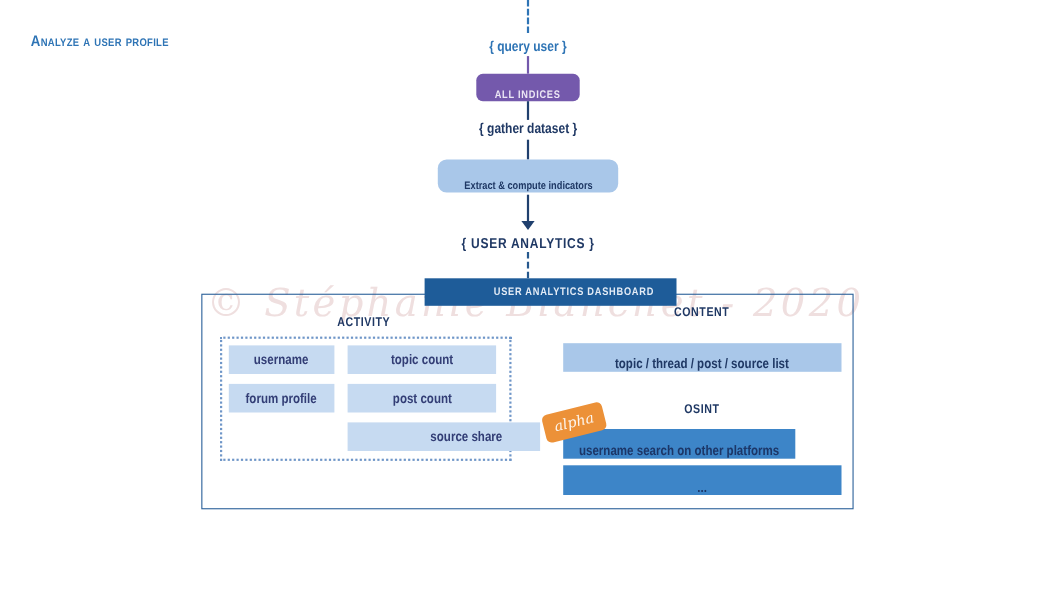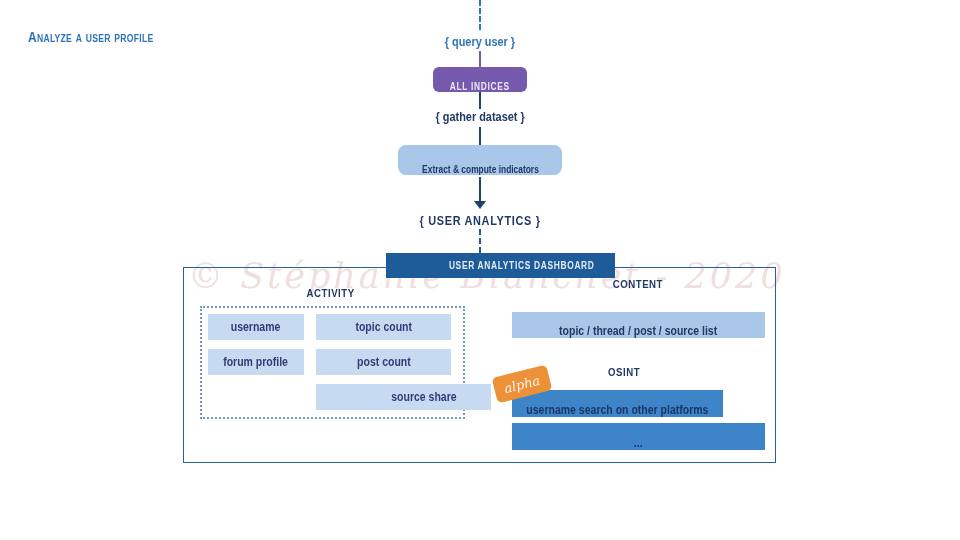--- a/index.html
+++ b/index.html
@@ -58,21 +58,21 @@
   
   .big-box{position:absolute;left:183px;top:267px;width:591px;height:194px;
     border:1.4px solid #2a6099;z-index:2;background:transparent;}
 
   .sec-label{
     position:absolute;z-index:2;width:200px;text-align:center;
     font-size:11.5px;font-weight:700;color:#1f3864;letter-spacing:.6px;
   }
   .lbl-activity{left:231px;top:287px;}
   .lbl-content{left:538px;top:278px;}
-  .lbl-osint{left:524px;top:366px;}
+  .lbl-osint{left:538px;top:366px;}
 
   .dotted-box{position:absolute;left:200px;top:306px;width:261px;height:109px;z-index:2;
     border:2px dotted #6f96c8;}
 
   .chip{
     position:absolute;z-index:2;display:flex;align-items:center;justify-content:center;
     background:#c6daf1;color:#323d75;font-size:12.5px;font-weight:700;
   }
   .chip-username{left:208px;top:314px;width:96px;height:26px;}
   .chip-topic{left:316px;top:314px;width:135px;height:26px;}

